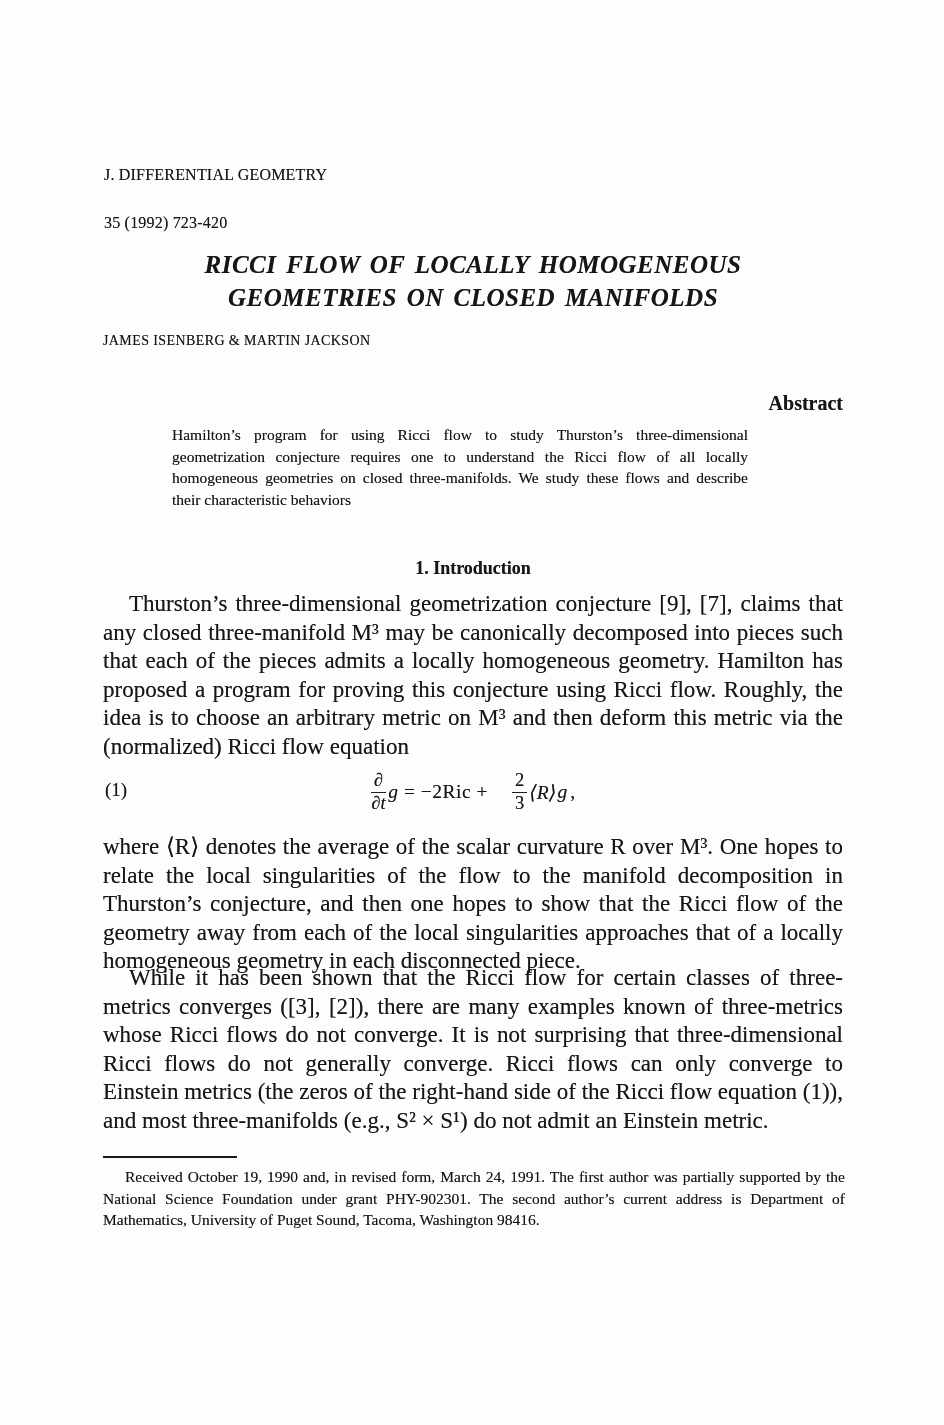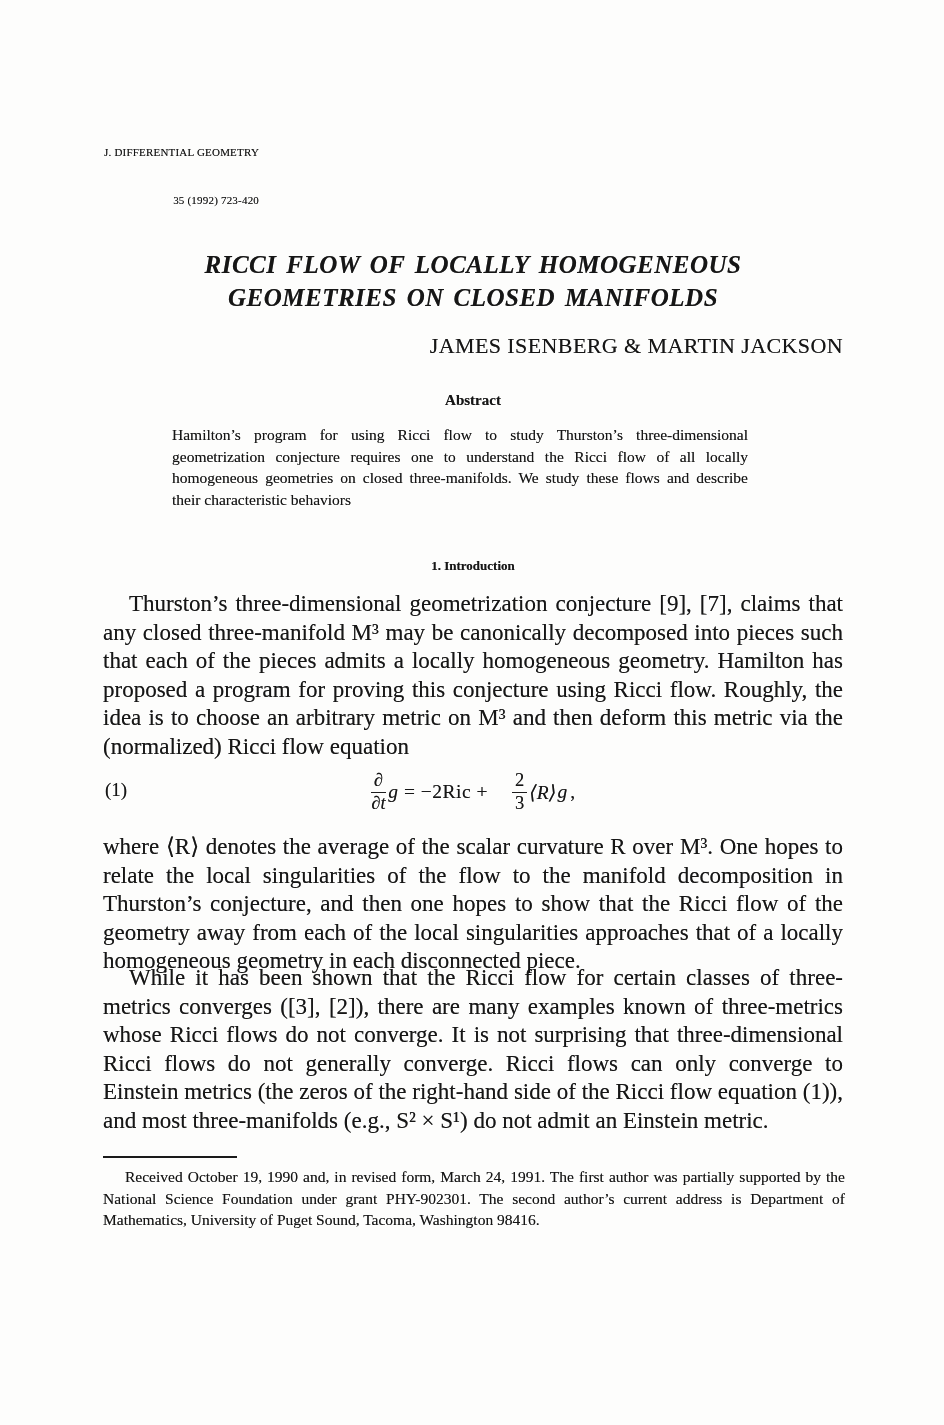--- a/index.html
+++ b/index.html
@@ -9,69 +9,68 @@
     height: 1425px;
     margin: 0 auto;
     background: #fdfdfc;
     color: #161616;
     font-family: "Liberation Serif", "DejaVu Serif", serif;
     overflow: hidden;
     text-shadow: 0 0 0.4px rgba(20,20,20,0.55);
   }
   .journal-header {
     position: absolute;
-    left: 104px; top: 112px;
-    font-size: 11px;
+    left: 104px; top: 135px;
+    font-size: 16px;
     line-height: 16px;
     letter-spacing: 0.2px;
     white-space: pre;
-    text-align: right;
   }
   .title-block {
     position: absolute;
     left: 103px; top: 248px;
     width: 740px;
     text-align: center;
     font-size: 25px;
     font-weight: bold;
     line-height: 33px;
     letter-spacing: 0.5px;
     word-spacing: 3px;
     font-style: italic;
   }
   .authors {
     position: absolute;
     left: 103px; top: 333px;
     width: 740px;
-    text-align: right;
-    font-size: 22px;
+    text-align: left;
+    font-size: 14px;
     letter-spacing: 0.4px;
   }
   .abstract-heading {
     position: absolute;
     left: 103px; top: 392px;
     width: 740px;
-    text-align: center;
-    font-size: 15px;
+    text-align: right;
+    font-size: 20px;
     font-weight: bold;
   }
   .abstract-text {
     position: absolute;
     left: 172px; top: 424px;
     width: 576px;
     font-size: 15.5px;
     line-height: 21.5px;
     text-align: justify;
   }
   .section-heading {
     position: absolute;
     left: 103px; top: 558px;
     width: 740px;
     text-align: center;
-    font-size: 13px;
+    font-size: 18px;
     font-weight: bold;
   }
   .body-para {
     position: absolute;
     left: 103px;
     width: 740px;
     font-size: 23px;
     line-height: 28.5px;
     text-align: justify;
   }

